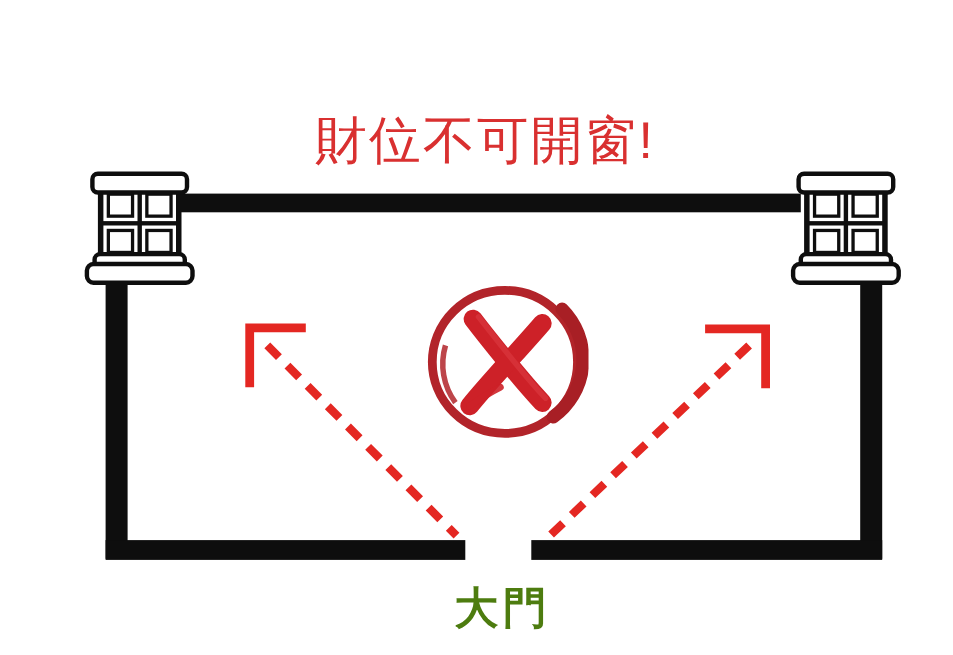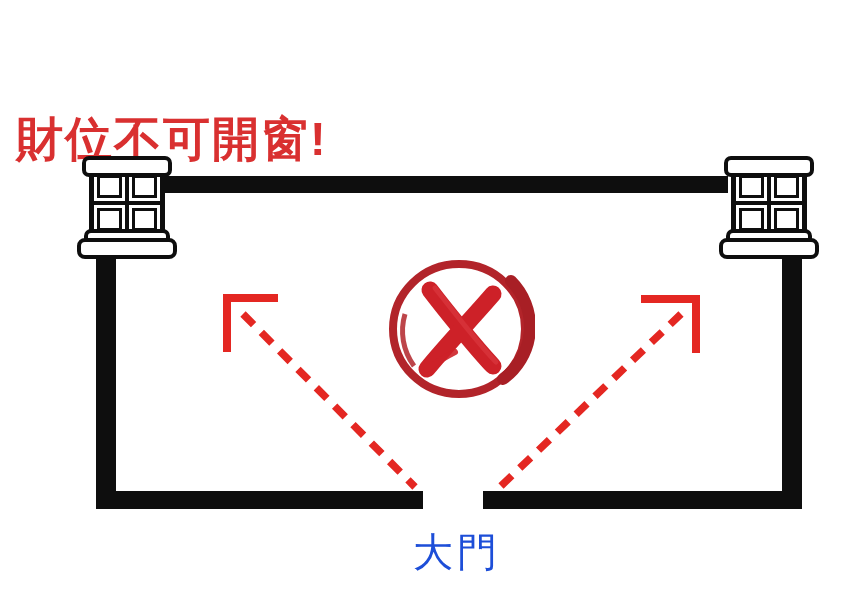--- a/index.html
+++ b/index.html
@@ -2,22 +2,22 @@
 <html><head>
 <meta charset="utf-8">
 <style>
   html,body{margin:0;padding:0;background:#ffffff;}
   .canvas{
     position:relative;width:866px;height:595px;background:#ffffff;overflow:hidden;
     font-family:"Liberation Sans",sans-serif;
   }
   
   .title{
-    position:absolute;left:16px;right:0;top:111px;height:56px;
-    text-align:left;font-size:47px;font-weight:700;color:#d93030;
+    position:absolute;left:16px;right:0;top:100px;height:56px;
+    text-align:center;font-size:47px;font-weight:400;color:#d93030;
     letter-spacing:2px;line-height:56px;white-space:nowrap;
   }
   
   .wall{position:absolute;background:#0e0e0e;z-index:1;}
   .wall-top{left:164px;top:176px;width:564px;height:17px;}
   .wall-left{left:96px;top:250px;width:20px;height:258px;}
   .wall-right{left:782px;top:250px;width:20px;height:258px;}
   .wall-bottom-left{left:96px;top:491px;width:327px;height:18px;}
   .wall-bottom-right{left:483px;top:491px;width:319px;height:18px;}
   
@@ -42,21 +42,21 @@
   .win-sill2{
     position:absolute;bottom:-1px;left:-5px;right:-5px;height:13px;background:#fff;
     border:4px solid #0e0e0e;border-radius:8px;z-index:4;
   }
   
   .arrows-svg{position:absolute;left:0;top:0;width:866px;height:595px;z-index:1;}
   .xbadge-svg{position:absolute;left:383px;top:255px;width:152px;height:150px;z-index:2;}
   
   .door-label{
     position:absolute;left:387px;top:525px;width:140px;text-align:center;
-    font-size:40px;font-weight:400;color:#1d4ed8;letter-spacing:4px;white-space:nowrap;
+    font-size:40px;font-weight:700;color:#4d7c0f;letter-spacing:4px;white-space:nowrap;
   }
 </style>
 </head>
 <body>
 
 <div class="canvas">
 
   <div class="title">財位不可開窗!</div>
 
   <div class="wall wall-top"></div>

